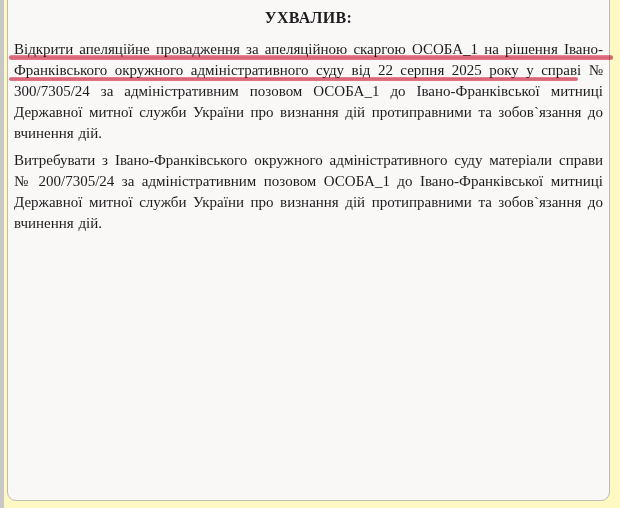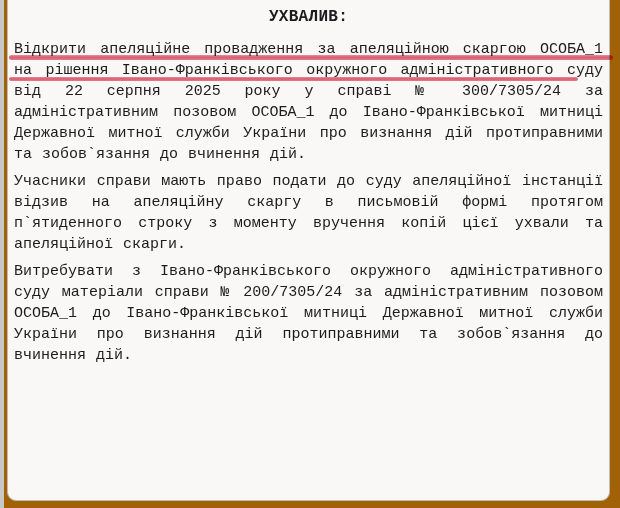--- a/index.html
+++ b/index.html
@@ -4,22 +4,22 @@
 <style>
   html, body {
     margin: 0;
     padding: 0;
   }
   .stage {
     position: relative;
     width: 620px;
     height: 508px;
     overflow: hidden;
-    background: #a16207;
-    font-family: Liberation Mono, monospace;
+    background: #fef9c3;
+    font-family: Liberation Serif, serif;
   }
   .left-strip {
     position: absolute;
     left: 0;
     top: 0;
     width: 4px;
     height: 100%;
     background: #c9c8c6;
   }
   .page {
@@ -81,21 +81,20 @@
 
   <div class="left-strip"></div>
 
   <div class="page">
 
     <h2 class="doc-title">УХВАЛИВ:</h2>
 
     <p class="doc-par first">Відкрити апеляційне провадження за апеляційною скаргою ОСОБА_1 на рішення Івано-Франківського окружного адміністративного суду від 22 серпня 2025 року у справі № 300/7305/24 за адміністративним позовом ОСОБА_1 до Івано-Франківської митниці Державної митної служби України про визнання дій протиправними та зобов`язання до вчинення дій.</p>
 
 
-    <p class="doc-par">Учасники справи мають право подати до суду апеляційної інстанції відзив на апеляційну скаргу в письмовій формі протягом п`ятиденного строку з моменту вручення копій цієї ухвали та апеляційної скарги.</p>
 
     <p class="doc-par">Витребувати з Івано-Франківського окружного адміністративного суду матеріали справи № 200/7305/24 за адміністративним позовом ОСОБА_1 до Івано-Франківської митниці Державної митної служби України про визнання дій протиправними та зобов`язання до вчинення дій.</p>
 
 
 
   </div>
 
   <div class="underline-mark underline-1"></div>
 
   <div class="underline-mark underline-2"></div>

